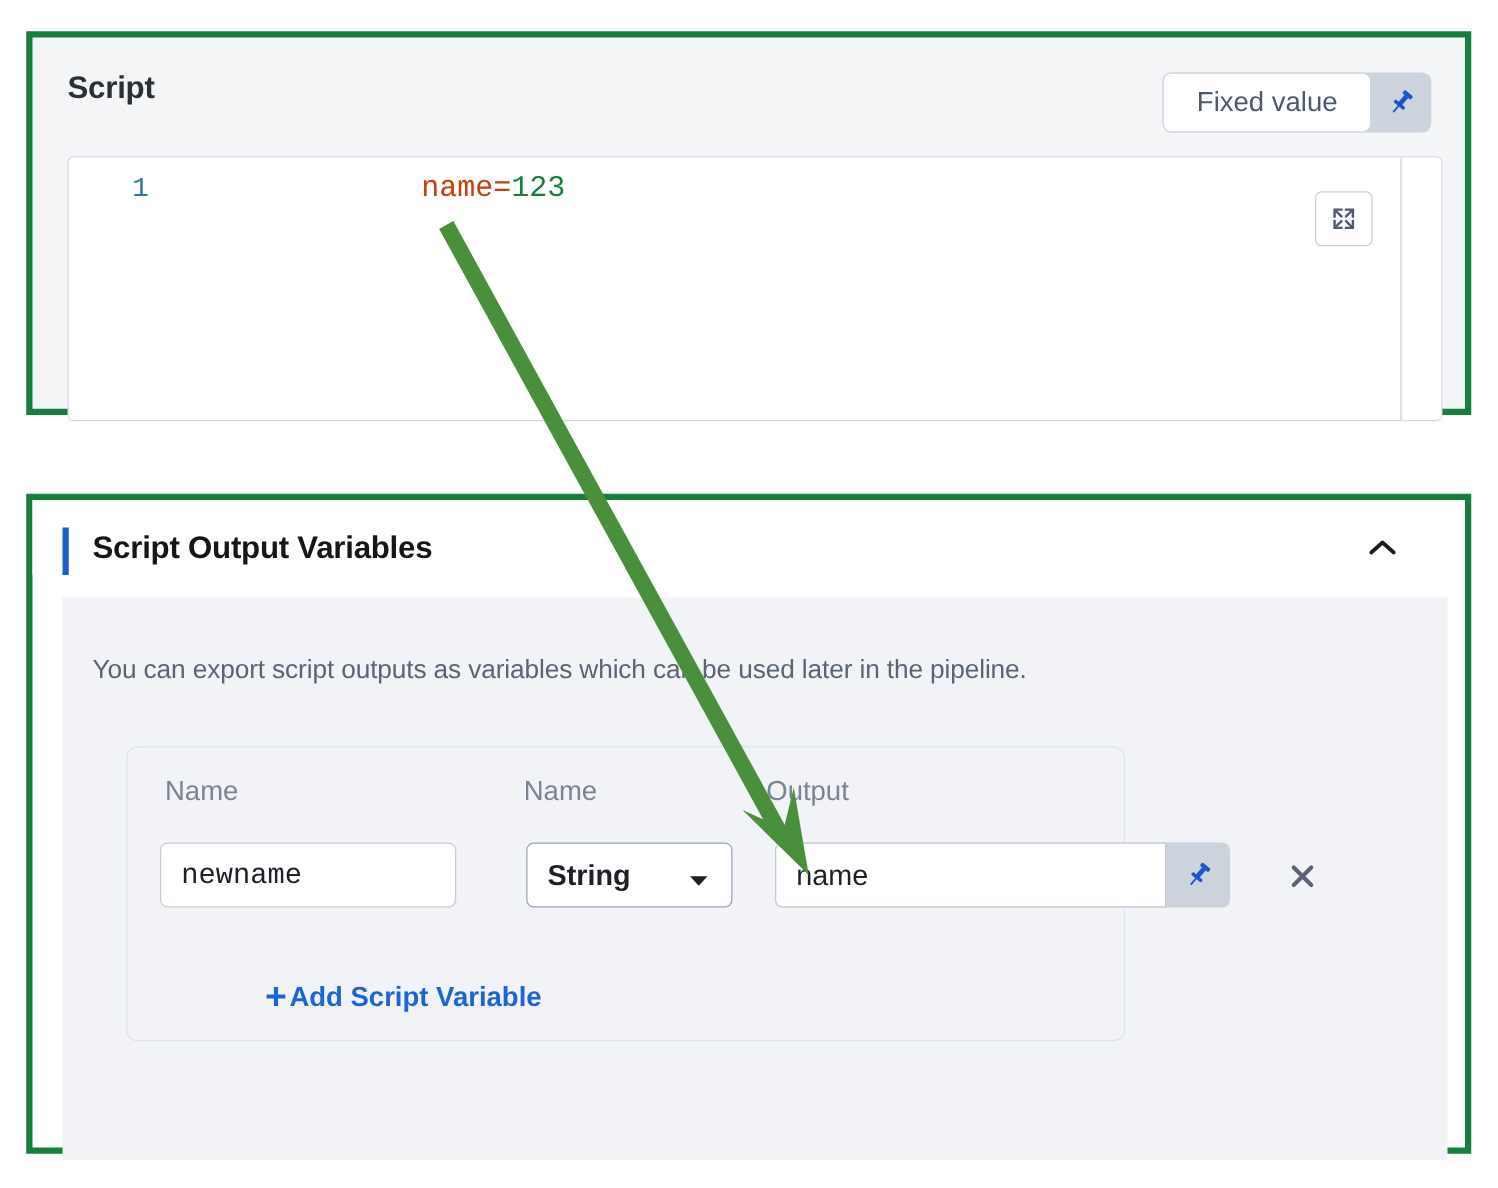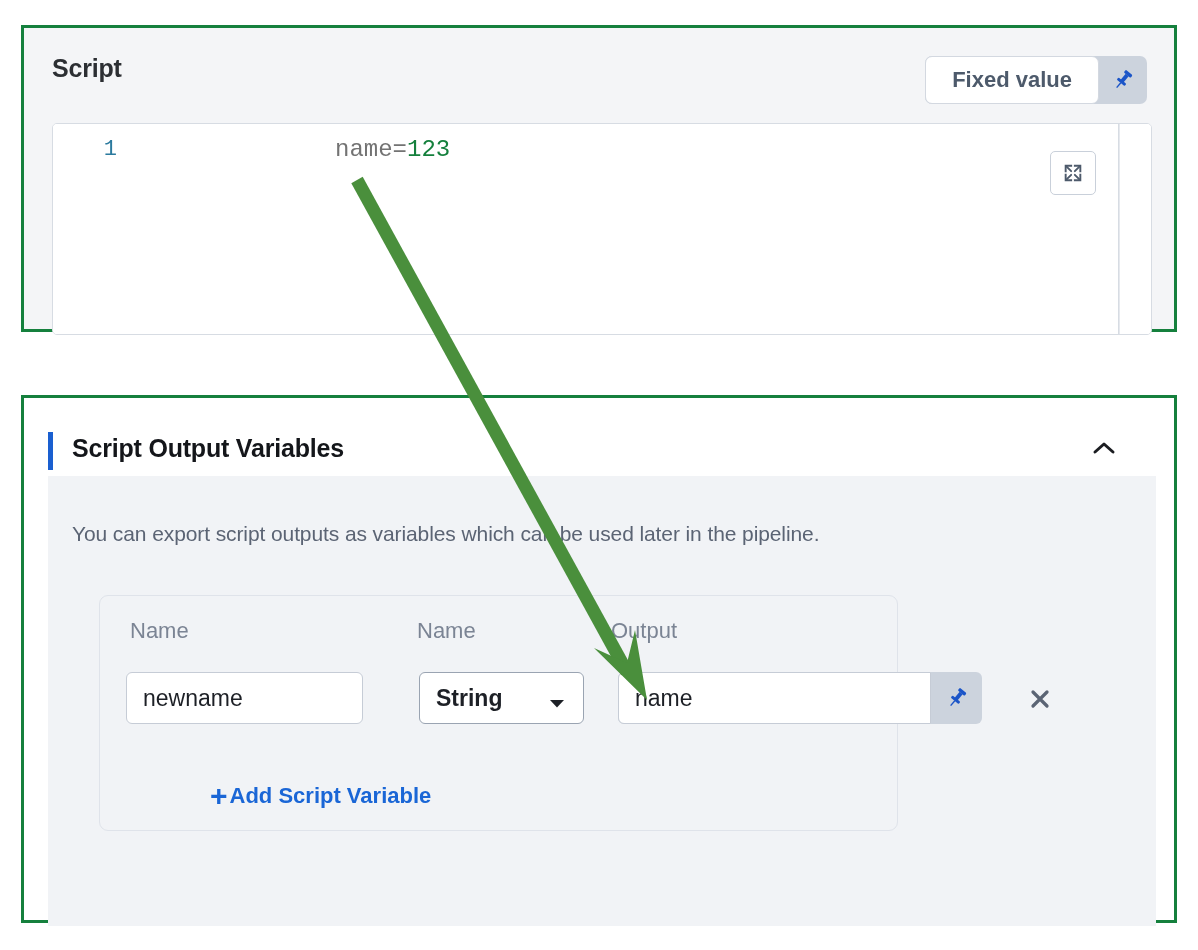--- a/index.html
+++ b/index.html
@@ -8,21 +8,21 @@
     background: #ffffff;
     font-family: "Liberation Sans", sans-serif;
     overflow: hidden;
   }
   #root { position: relative; width: 1198px; height: 950px; }
 
   
   .panel {
     position: absolute;
     background: #f4f5f7;
-    border: 3px solid #15803d;
+    border: 5px solid #15803d;
   }
   #script-panel { left: 21px; top: 25px; width: 1156px; height: 307px; }
 
   #script-header {
     position: absolute; left: 0; top: 0; width: 100%; height: 84px;
   }
   #script-title {
     position: absolute; left: 28px; top: 26px;
     font-size: 25px; font-weight: bold; color: #2c2f33;
     letter-spacing: -0.2px;
@@ -36,21 +36,20 @@
     background: #ffffff;
     border: 1px solid #d3d8e0;
     border-radius: 7px;
     height: 48px;
     padding: 0 26px;
     font-size: 22px;
     color: #4d5a6b;
     font-family: "Liberation Sans", sans-serif;
     display: flex; align-items: center; justify-content: center;
     cursor: pointer;
-    font-weight: bold;
   }
   #pin-btn-top {
     width: 48px; height: 48px;
     display: flex; align-items: center; justify-content: center;
     cursor: pointer;
   }
 
   
   #code-editor {
     position: absolute; left: 28px; top: 95px;
@@ -68,21 +67,21 @@
     position: absolute; right: 10px; top: 13px;
     font-family: "Liberation Mono", monospace;
     font-size: 22px; color: #2b7a9e;
   }
   #code-line {
     position: absolute; left: 282px; top: 12px;
     font-family: "Liberation Mono", monospace;
     font-size: 24px;
     white-space: pre;
   }
-  .tok-plain { color: #737373; }
+  .tok-plain { color: #c2410c; }
   .tok-num { color: #15803d; }
   #expand-btn {
     position: absolute; right: 55px; top: 27px;
     width: 46px; height: 44px;
     background: #ffffff;
     border: 1px solid #c9d0da;
     border-radius: 5px;
     display: flex; align-items: center; justify-content: center;
     cursor: pointer;
   }
@@ -93,21 +92,21 @@
   #editor-minimap {
     position: absolute; right: 0; top: 0; width: 32px; height: 100%;
     background: #ffffff;
     border-left: 1px solid #e6e9ee;
   }
 
   
   #sov-panel { left: 21px; top: 395px; width: 1156px; height: 528px; background:#ffffff; }
 
   #sov-header {
-    position: absolute; left: 0; top: 12px; width: 100%; height: 60px;
+    position: absolute; left: 0; top: 0; width: 100%; height: 60px;
     background: #ffffff;
   }
   #sov-accent {
     position: absolute; left: 24px; top: 22px; width: 5px; height: 38px;
     background: #1a5fd0;
   }
   #sov-title {
     position: absolute; left: 48px; top: 24px;
     font-size: 25px; font-weight: bold; color: #14161a;
     letter-spacing: -0.2px;
@@ -145,21 +144,21 @@
   #lbl-name  { left: 30px; }
   #lbl-type  { left: 317px; }
   #lbl-value { left: 511px; }
 
   .txt-input {
     position: absolute; top: 76px;
     height: 52px;
     background: #ffffff;
     border: 1px solid #c6ccd6;
     border-radius: 6px;
-    font-family: Liberation Sans, sans-serif;
+    font-family: Liberation Mono, monospace;
     font-size: 23px;
     color: #1d2026;
     padding: 0 16px;
   }
   #input-name { left: 26px; width: 237px; }
 
   #select-type {
     position: absolute; left: 319px; top: 76px;
     width: 165px; height: 52px;
     background: #ffffff;

